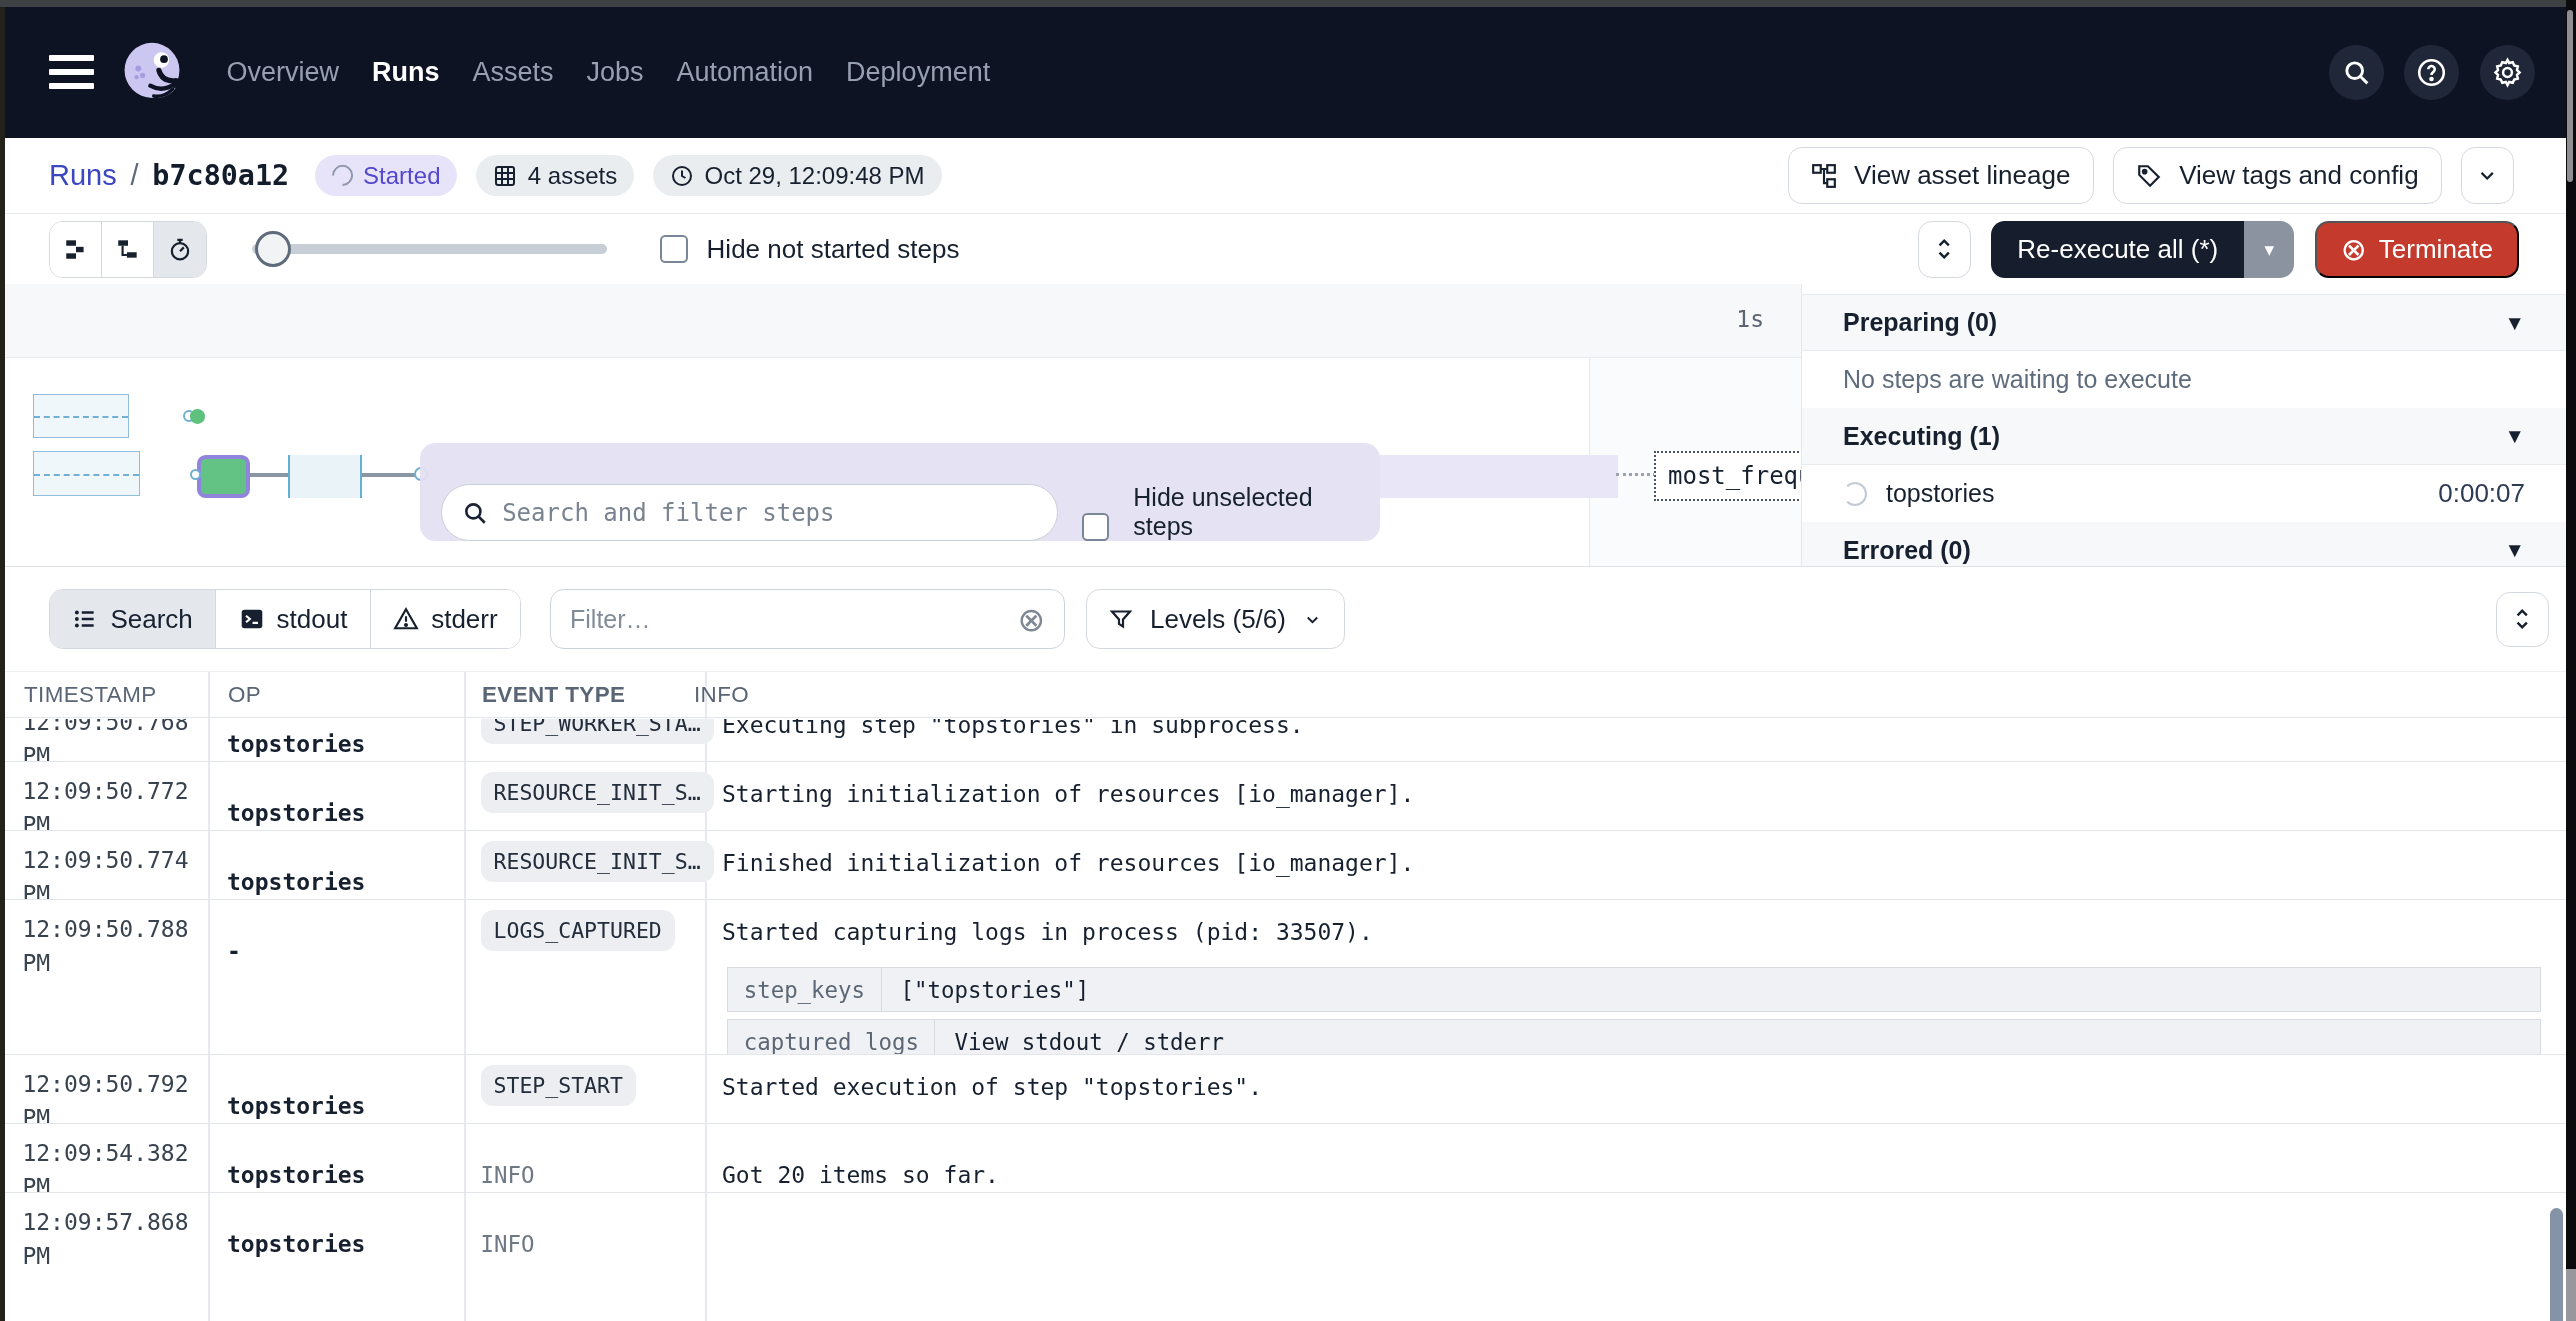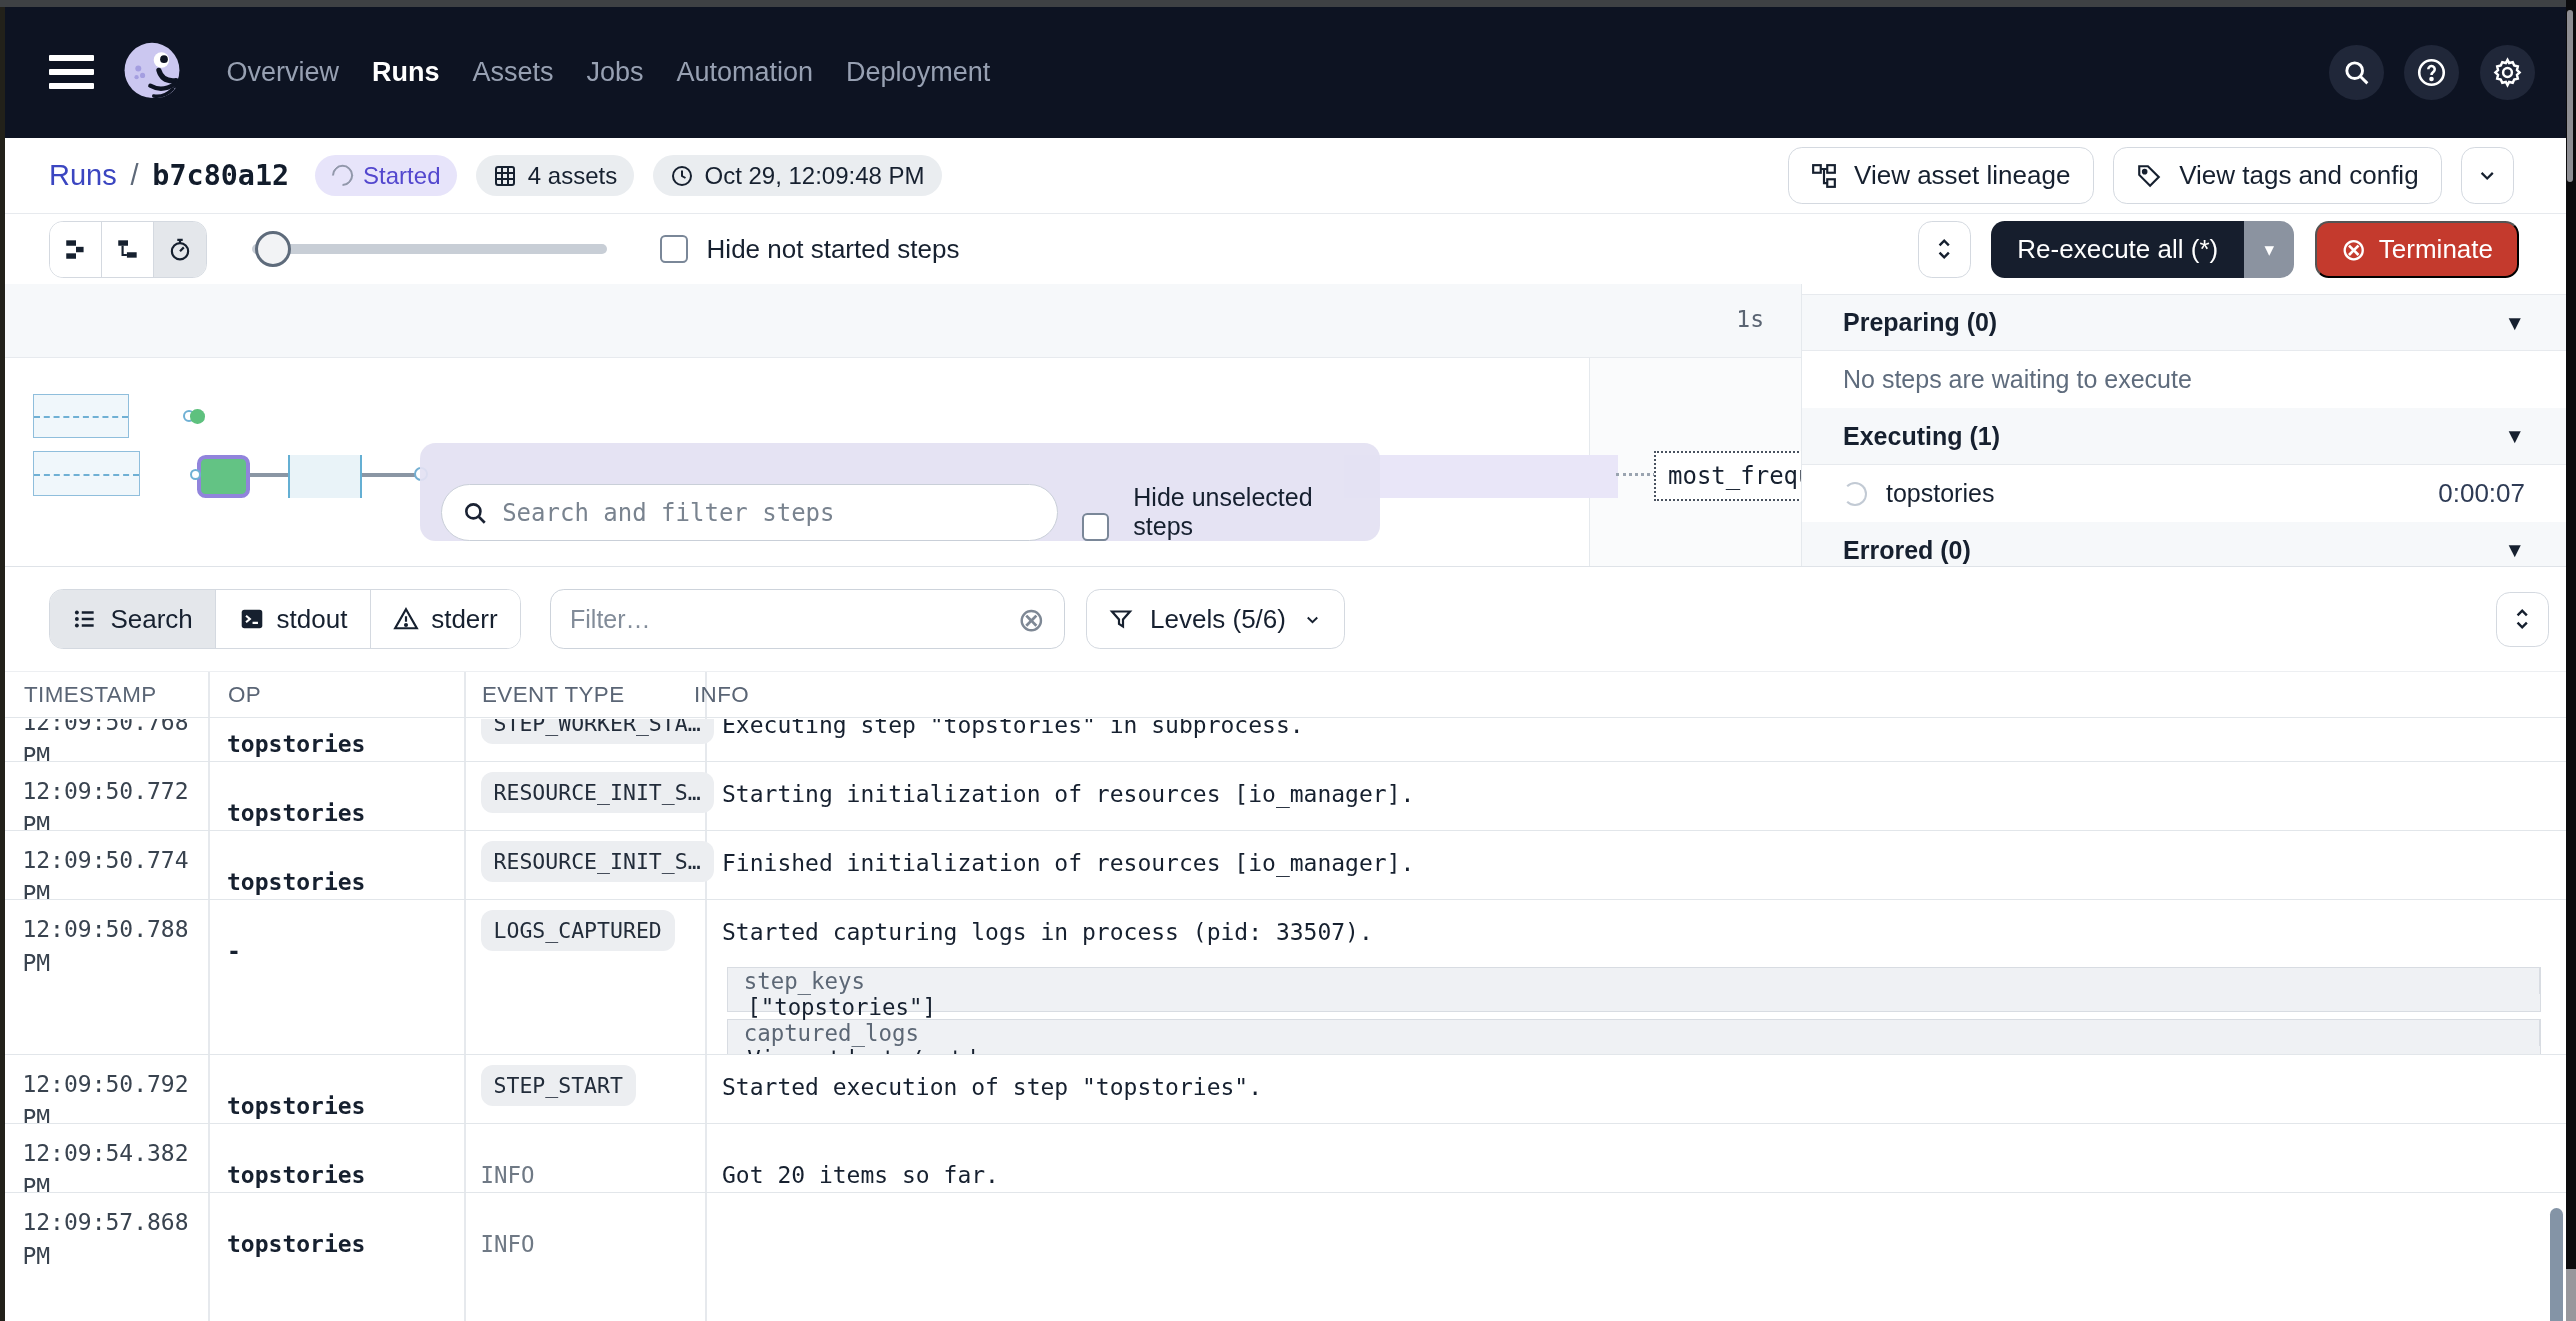--- a/index.html
+++ b/index.html
@@ -117,21 +117,21 @@
   .trow { overflow:hidden; border-bottom:1.7px solid #E2E6EA; position:relative; }
   .trow-inner { display:flex; }
   .c-time { width:208px; flex:none; padding:12px 0 0 22.4px; font-family:"DejaVu Sans Mono", monospace; font-size:23px; color:#39434F; line-height:34px; }
   .c-op { width:257px; flex:none; padding:38px 0 0 19px; font-family:"DejaVu Sans Mono", monospace; font-weight:700; font-size:23px; color:#16202F; }
   .c-type { width:240px; flex:none; padding:10.3px 0 0 15.5px; }
   .pill-badge { display:inline-block; background:#ECEEF1; border-radius:12px; padding:7.8px 13px; font-family:"DejaVu Sans Mono", monospace; font-size:21.5px; color:#222C3A; white-space:nowrap; }
   .plain-type { display:inline-block; margin-top:27.6px; font-family:"DejaVu Sans Mono", monospace; font-size:22.4px; color:#6F7985; }
   .c-info { flex:1; padding:19px 0 0 17px; font-family:"DejaVu Sans Mono", monospace; font-size:23px; color:#16202F; }
   .c-info.low { padding-top:38px; }
   .meta { margin-top:22.4px; margin-left:5.2px; }
-  .meta-row { display:flex; height:45px; background:#EFF1F4; border:1.7px solid #D8DCE2; margin-bottom:6.9px; width:1814px; align-items:stretch;flex-direction:column; }
+  .meta-row { display:flex; height:45px; background:#EFF1F4; border:1.7px solid #D8DCE2; margin-bottom:6.9px; width:1814px; align-items:stretch; }
   .meta-key { display:flex; align-items:center; padding:0 15.5px; border-right:1.7px solid #D8DCE2; color:#5C6775; font-size:22.4px; white-space:nowrap; }
   .meta-val { display:flex; align-items:center; padding:0 19px; color:#16202F; font-size:22.4px; white-space:nowrap; }
   .table-thumb { position:absolute; right:2.6px; top:536px; width:13px; height:121px; background:#8494A6; border-radius:6.9px; }
 
   svg { display:block; }
 </style>
 </head>
 <body>
 
 <div class="screen">
@@ -388,21 +388,21 @@
     </button>
   </div>
 
   <div class="log-table">
     <div class="colline" style="left:208px;"></div>
     <div class="colline" style="left:464px;"></div>
     <div class="colline" style="left:705px;"></div>
     <div class="thead">
       <span class="th" style="padding-left:24px; width:208px;">TIMESTAMP</span>
       <span class="th" style="padding-left:20px; width:257px;">OP</span>
-      <span class="th" style="padding-left:17px; width:212px;">EVENT TYPE</span>
+      <span class="th" style="padding-left:17px; width:212px;font-weight:bold;">EVENT TYPE</span>
       <span class="th" style="padding-left:17px;">INFO</span>
     </div>
     <div class="rows" id="log-rows">
         <div class="trow" style="height: 43px;">
           <div class="trow-inner" style="height: 69px; transform: translateY(-26px);">
             <div class="c-time">
               <div>12:09:50.768</div>
               <div>PM</div>
             </div>
             <div class="c-op">topstories</div>

